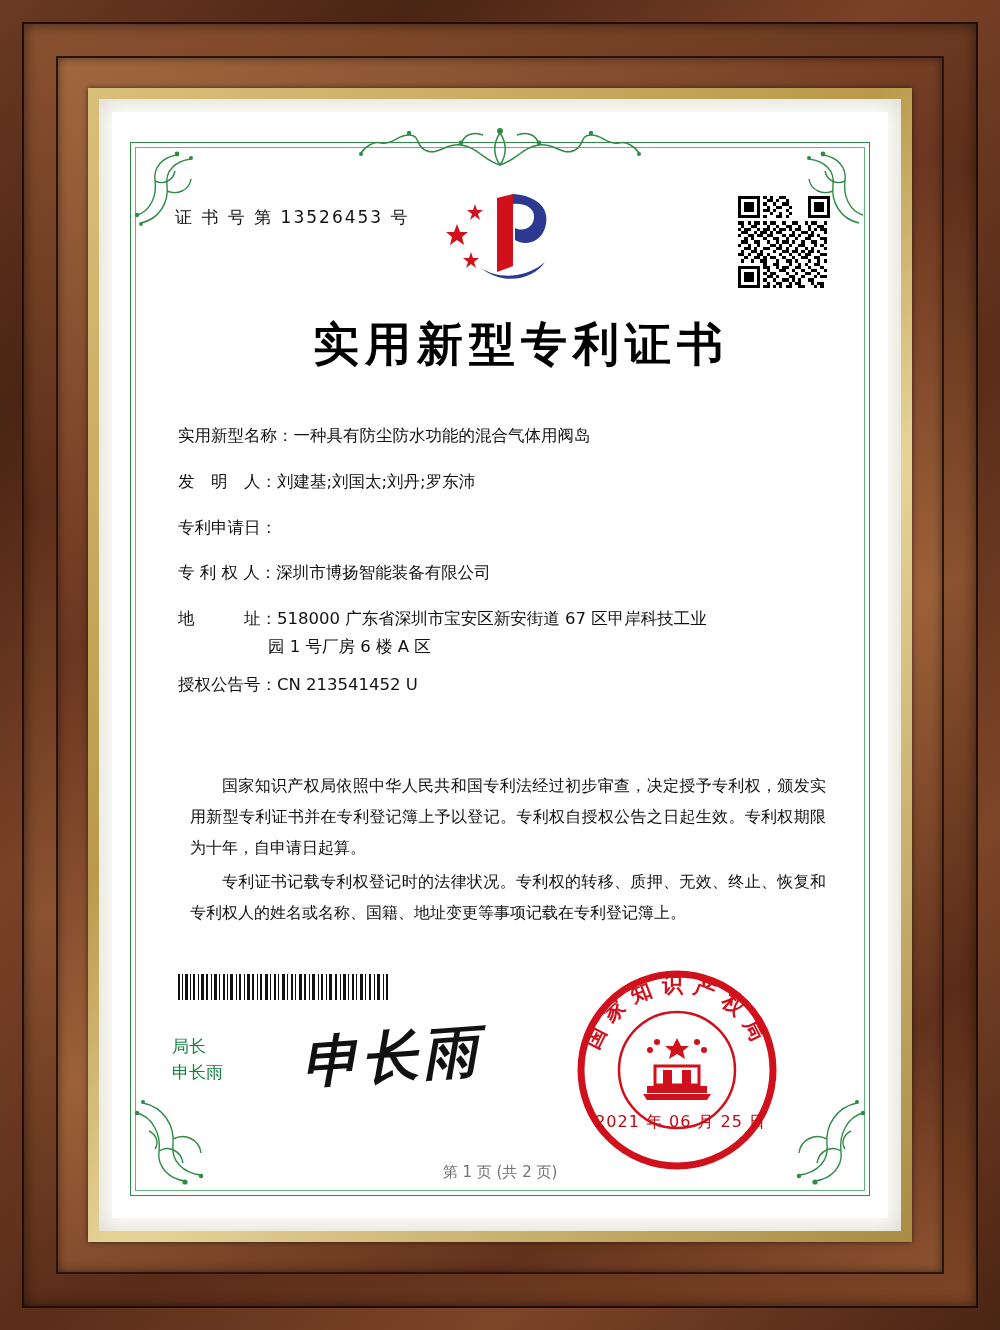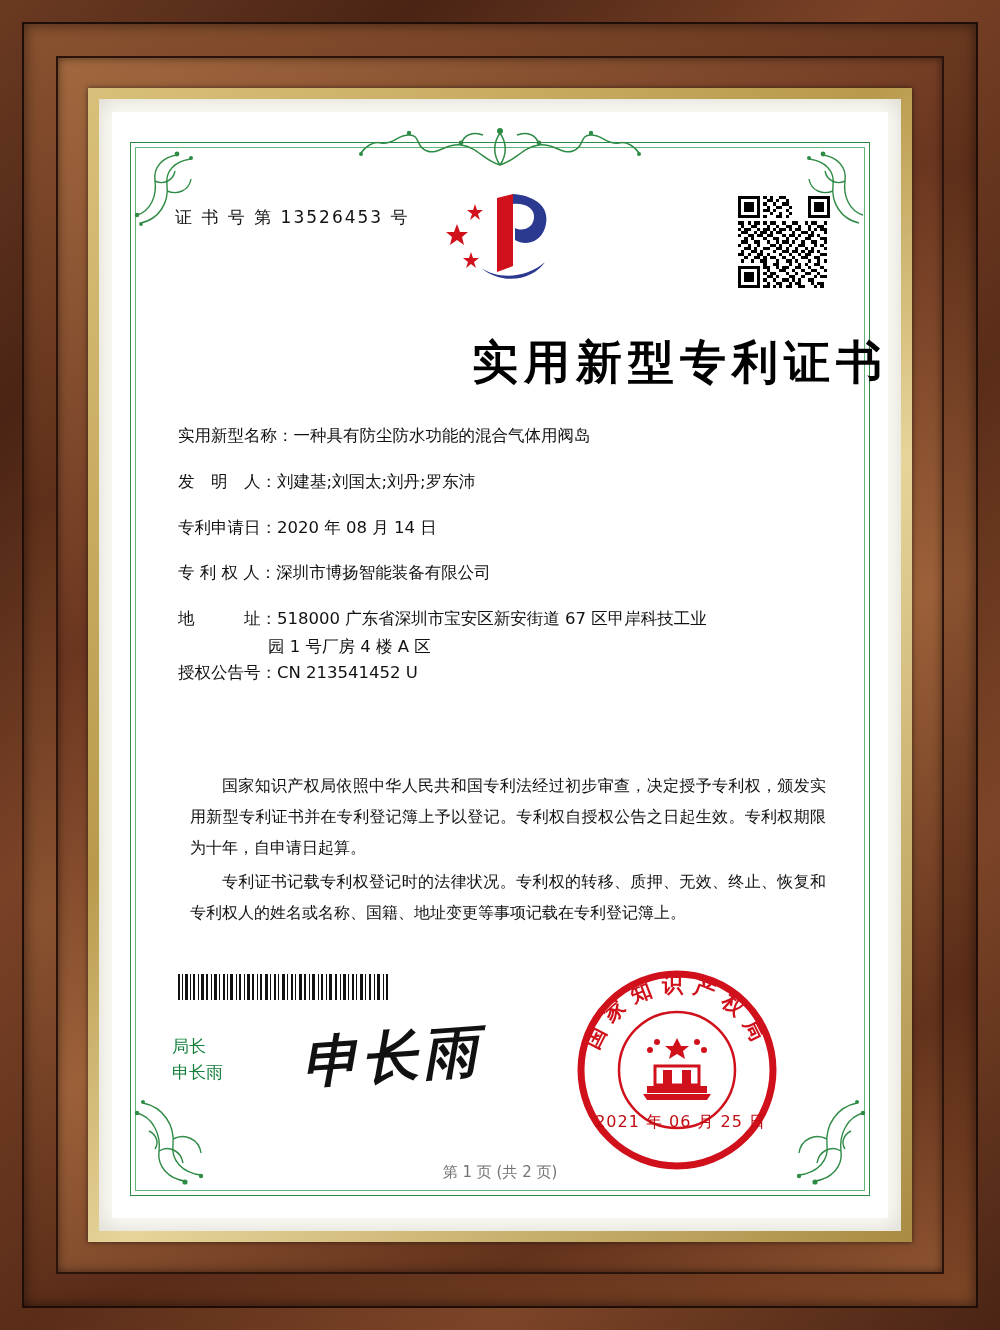--- a/index.html
+++ b/index.html
@@ -62,21 +62,21 @@
   .cert-no{
     position:absolute;left:63px;top:94px;
     font-size:17px;color:#111;letter-spacing:2px;
     font-family:"DejaVu Sans", sans-serif;
   }
   .logo{position:absolute;left:50%;transform:translateX(-50%);top:76px;}
   .qr{position:absolute;right:58px;top:84px;}
   .qr canvas,.qr svg{display:block;}
 
   .title{
-    position:absolute;left:0;right:0;top:220px;text-align:right;
+    position:absolute;left:0;right:0;top:202px;text-align:center;
     font-size:46px;font-weight:bold;letter-spacing:6px;color:#000;
     font-family:"DejaVu Sans", sans-serif;
     margin-left:42px;
   }
 
   .fields{position:absolute;left:66px;right:60px;top:312px;
     font-family:"DejaVu Sans", sans-serif;font-size:16.5px;color:#111;}
   .row{display:flex;margin-bottom:21px;line-height:1.5;align-items:center;}
   .lbl{white-space:pre;flex:0 0 auto;}
   .val{flex:1 1 auto;}
@@ -448,32 +448,31 @@
         <div class="row">
           <span class="lbl">实用新型名称：</span>
           <span class="val">一种具有防尘防水功能的混合气体用阀岛</span>
         </div>
         <div class="row">
           <span class="lbl">发　明　人：</span>
           <span class="val">刘建基;刘国太;刘丹;罗东沛</span>
         </div>
         <div class="row">
           <span class="lbl">专利申请日：</span>
-          <span class="val">2020 年 08 月 14 日</span>
         </div>
         <div class="row">
           <span class="lbl">专 利 权 人：</span>
           <span class="val">深圳市博扬智能装备有限公司</span>
         </div>
-        <div class="row" style="margin-bottom:2px;display:block;">
+        <div class="row" style="margin-bottom:14px;display:block;">
           <div style="display:flex;">
             <span class="lbl">地　　　址：</span>
             <span class="val">518000 广东省深圳市宝安区新安街道 67 区甲岸科技工业</span>
           </div>
-          <div class="addr2">园 1 号厂房 4 楼 A 区</div>
+          <div class="addr2">园 1 号厂房 6 楼 A 区</div>
         </div>
         <div class="row-pub">
           <span><span>授权公告号：</span><span>CN 213541452 U</span></span>
         </div>
       </div>
 
       <div class="para">
         <p>国家知识产权局依照中华人民共和国专利法经过初步审查，决定授予专利权，颁发实用新型专利证书并在专利登记簿上予以登记。专利权自授权公告之日起生效。专利权期限为十年，自申请日起算。</p>
         <p>专利证书记载专利权登记时的法律状况。专利权的转移、质押、无效、终止、恢复和专利权人的姓名或名称、国籍、地址变更等事项记载在专利登记簿上。</p>
       </div>

